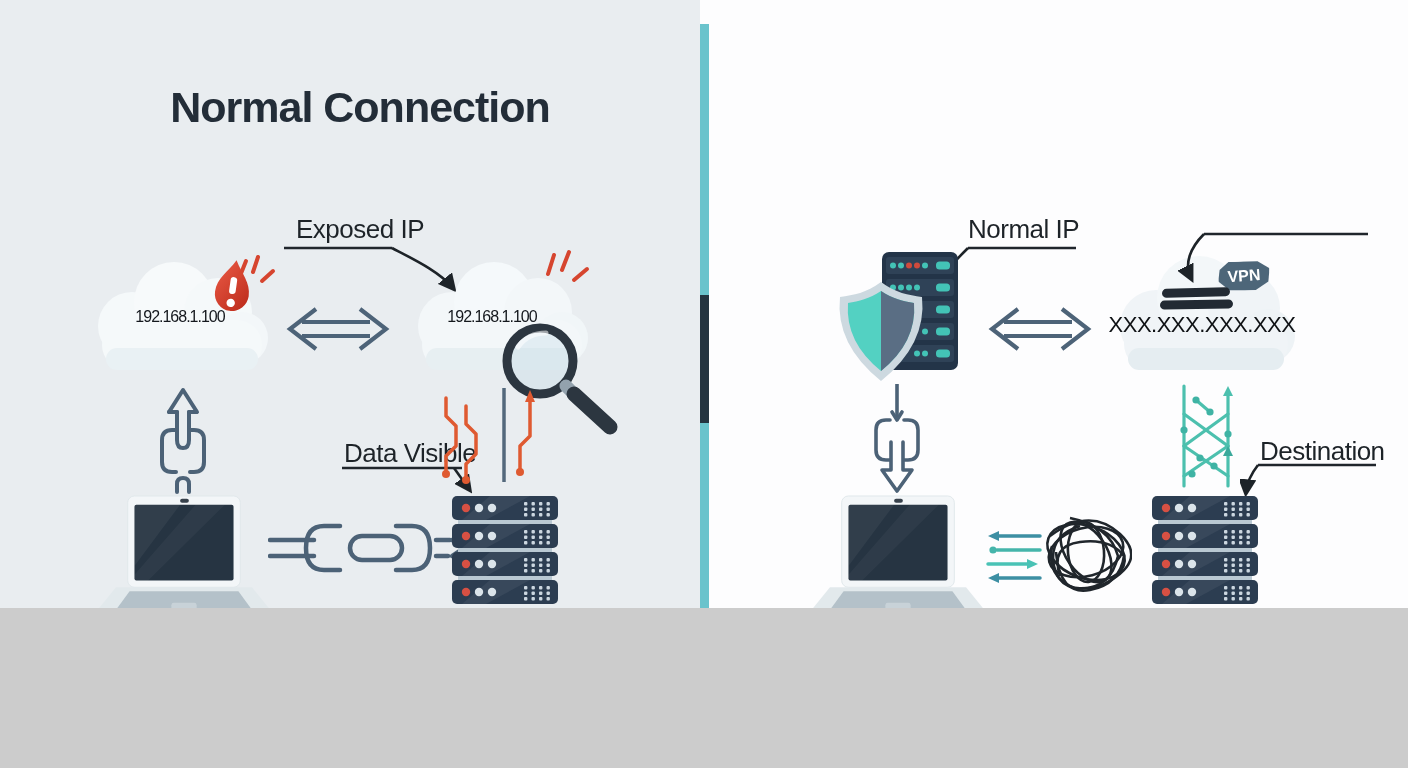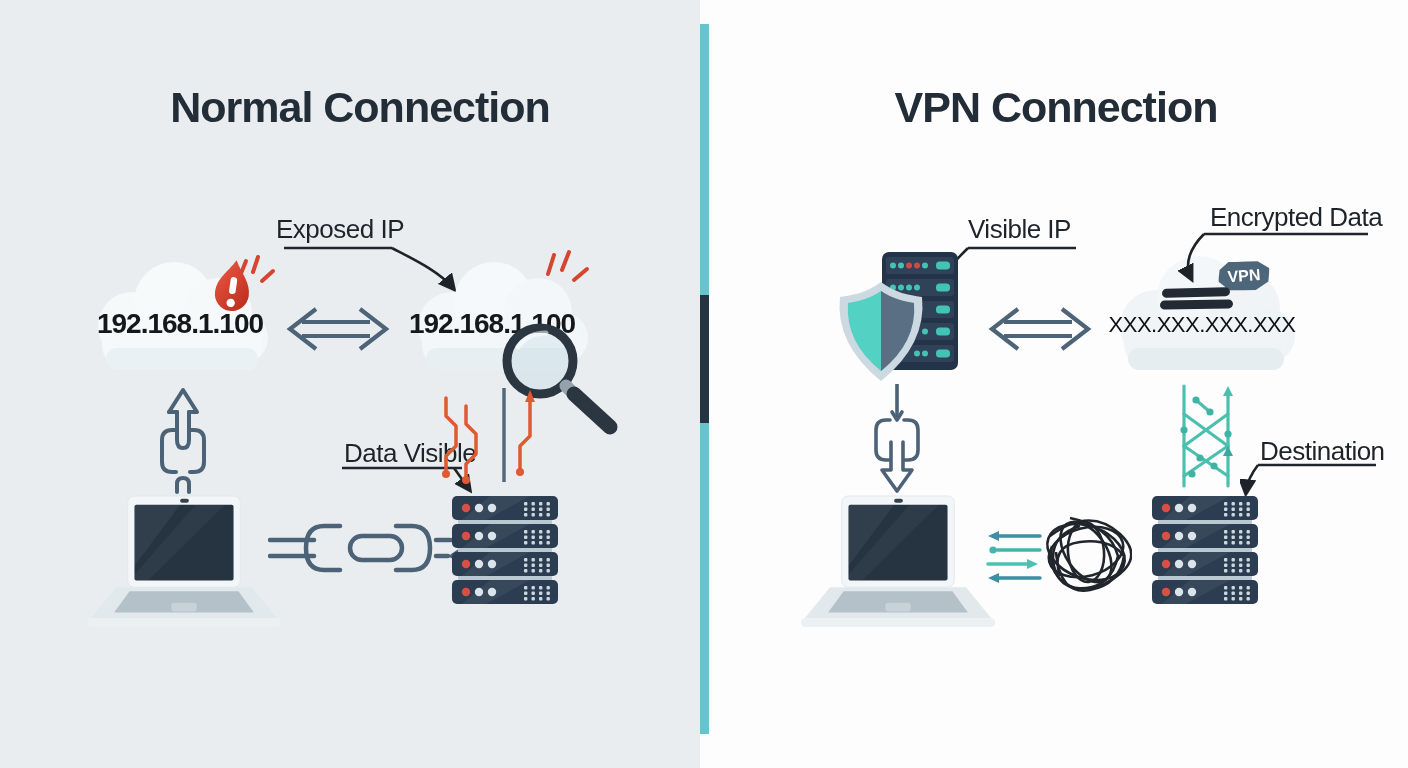--- a/index.html
+++ b/index.html
@@ -1,26 +1,26 @@
 <!DOCTYPE html>
 <html><head>
 <meta charset="utf-8">
 <style>
   html,body{margin:0;padding:0;background:#ccc;}
-  #stage{position:relative;width:1408px;height:768px;overflow:hidden;
+  #stage{position:relative;width:1408px;height:608px;overflow:hidden;
          font-family:"Liberation Sans",sans-serif;background:#eab308;}
   .half-left{position:absolute;left:0;top:0;width:700px;height:768px;background:#e9edf0;}
   .half-right{position:absolute;left:700px;top:0;width:708px;height:768px;background:#fdfdfe;}
   .divider{position:absolute;left:700px;top:24px;width:9px;height:710px;background:#6ac3cc;}
   .divider-dark{position:absolute;left:0;top:271px;width:9px;height:128px;background:#243440;}
   .title{position:absolute;font-size:43px;font-weight:700;color:#232d38;
          letter-spacing:-1px;text-align:center;}
   .label{position:absolute;font-size:26px;font-weight:400;color:#1d2328;
          letter-spacing:-0.5px;white-space:nowrap;}
-  .ip-text{position:absolute;font-size:28px;font-weight:700;color:#14181d;
+  .ip-text{position:absolute;font-size:16px;font-weight:400;color:#14181d;
            letter-spacing:-1px;text-align:center;}
   .xxx-text{position:absolute;font-size:22px;font-weight:400;color:#0e1114;
             letter-spacing:-0.5px;text-align:center;}
   .abs{position:absolute;}
   .vpn-badge{position:absolute;left:1218px;top:261px;width:52px;height:30px;
              background:#4d6679;color:#fff;font-size:16px;font-weight:700;
              display:flex;align-items:center;justify-content:center;
              transform:rotate(-4deg);
              clip-path:polygon(22% 0,78% 4%,100% 30%,96% 74%,70% 100%,20% 94%,0 62%,4% 24%);}
   .bar{position:absolute;background:#222a33;border-radius:5px;}
@@ -33,21 +33,21 @@
 
   <div class="half-left"></div>
   <div class="half-right"></div>
 
   <div class="divider">
     <div class="divider-dark"></div>
   </div>
 
   <div class="title" style="left:30px;top:83px;width:660px;">Normal Connection</div>
 
-  <div class="label" style="left:276px;top:214px;">Exposed IP</div>
+  <div class="label" style="left:296px;top:214px;">Exposed IP</div>
   <svg class="abs" style="left:280px;top:244px;" width="185" height="55" viewBox="0 0 185 55">
     <defs>
         <marker id="mA" viewBox="0 0 10 10" refX="7" refY="5" markerWidth="7" markerHeight="7" orient="auto-start-reverse">
       <path d="M0 0 L10 5 L0 10 z" fill="#1d2328"></path>
         </marker>
       </defs>
     <path d="M4 4 H112" stroke="#20262c" stroke-width="2.4" fill="none"></path>
     <path d="M112 4 C 135 16, 160 28, 173 44" stroke="#1d2328" stroke-width="2.6" fill="none" marker-end="url(#mA)"></path>
   </svg>
 
@@ -214,23 +214,22 @@
           <rect x="79.5" y="17" width="3.4" height="3.4" rx="1"></rect>
           <rect x="87" y="17" width="3.4" height="3.4" rx="1"></rect>
           <rect x="94.5" y="17" width="3.4" height="3.4" rx="1"></rect>
       </g>
       <use href="#grid0" y="28"></use>
         <use href="#grid0" y="56"></use>
         <use href="#grid0" y="84"></use>
     </g>
   </svg>
 
-  <div class="title" style="left:726px;top:83px;width:660px;">VPN Connection</div>
-
-  <div class="label" style="left:968px;top:214px;">Visible IP</div>
+
+  <div class="label" style="left:968px;top:214px;">Normal IP</div>
   <svg class="abs" style="left:928px;top:244px;" width="150" height="55" viewBox="0 0 150 55">
     <defs>
         <marker id="mC" viewBox="0 0 10 10" refX="7" refY="5" markerWidth="7" markerHeight="7" orient="auto-start-reverse">
       <path d="M0 0 L10 5 L0 10 z" fill="#1d2328"></path>
         </marker>
       </defs>
     <path d="M40 4 H148" stroke="#20262c" stroke-width="2.4" fill="none"></path>
     <path d="M40 4 C 28 16, 16 28, 9 42" stroke="#1d2328" stroke-width="2.6" fill="none" marker-end="url(#mC)"></path>
   </svg>
 
@@ -284,21 +283,20 @@
     <rect x="20" y="72" width="164" height="52" rx="26" fill="#f0f4f7"></rect>
     <rect x="24" y="102" width="156" height="22" rx="11" fill="#e5edf1"></rect>
   </svg>
   <div class="vpn-badge">
     <span>VPN</span>
   </div>
   <div class="bar" style="left:1162px;top:288px;width:68px;height:9px;transform:rotate(-1.5deg);"></div>
   <div class="bar" style="left:1160px;top:300px;width:73px;height:9px;transform:rotate(-1deg);"></div>
   <div class="xxx-text" style="left:1106px;top:312px;width:192px;">XXX.XXX.XXX.XXX</div>
 
-  <div class="label" style="left:1210px;top:202px;">Encrypted Data</div>
   <svg class="abs" style="left:1168px;top:230px;" width="205" height="60" viewBox="0 0 205 60">
     <defs>
         <marker id="mD" viewBox="0 0 10 10" refX="7" refY="5" markerWidth="7" markerHeight="7" orient="auto-start-reverse">
       <path d="M0 0 L10 5 L0 10 z" fill="#1d2328"></path>
         </marker>
       </defs>
     <path d="M36 4 H200" stroke="#20262c" stroke-width="2.4" fill="none"></path>
     <path d="M36 4 C 22 18, 16 34, 23 48" stroke="#1d2328" stroke-width="2.6" fill="none" marker-end="url(#mD)"></path>
   </svg>
 

